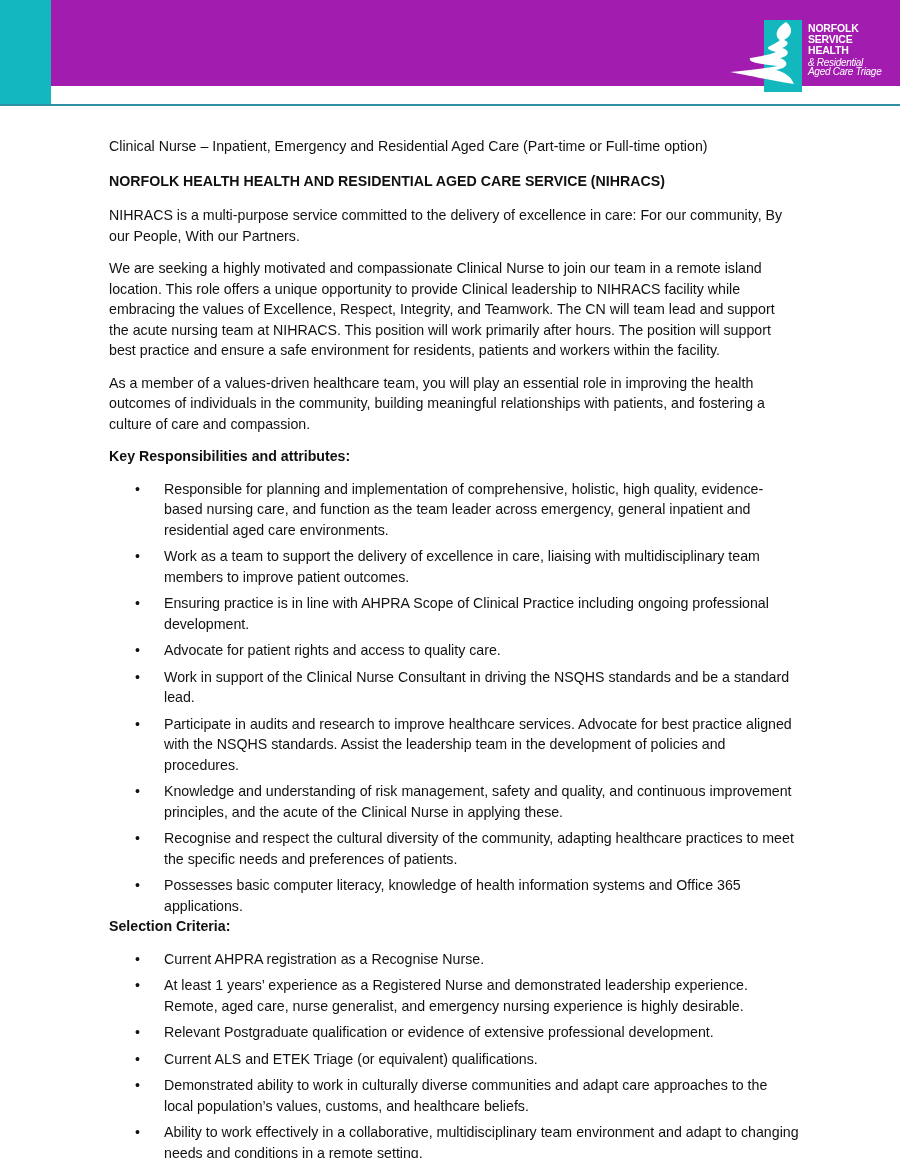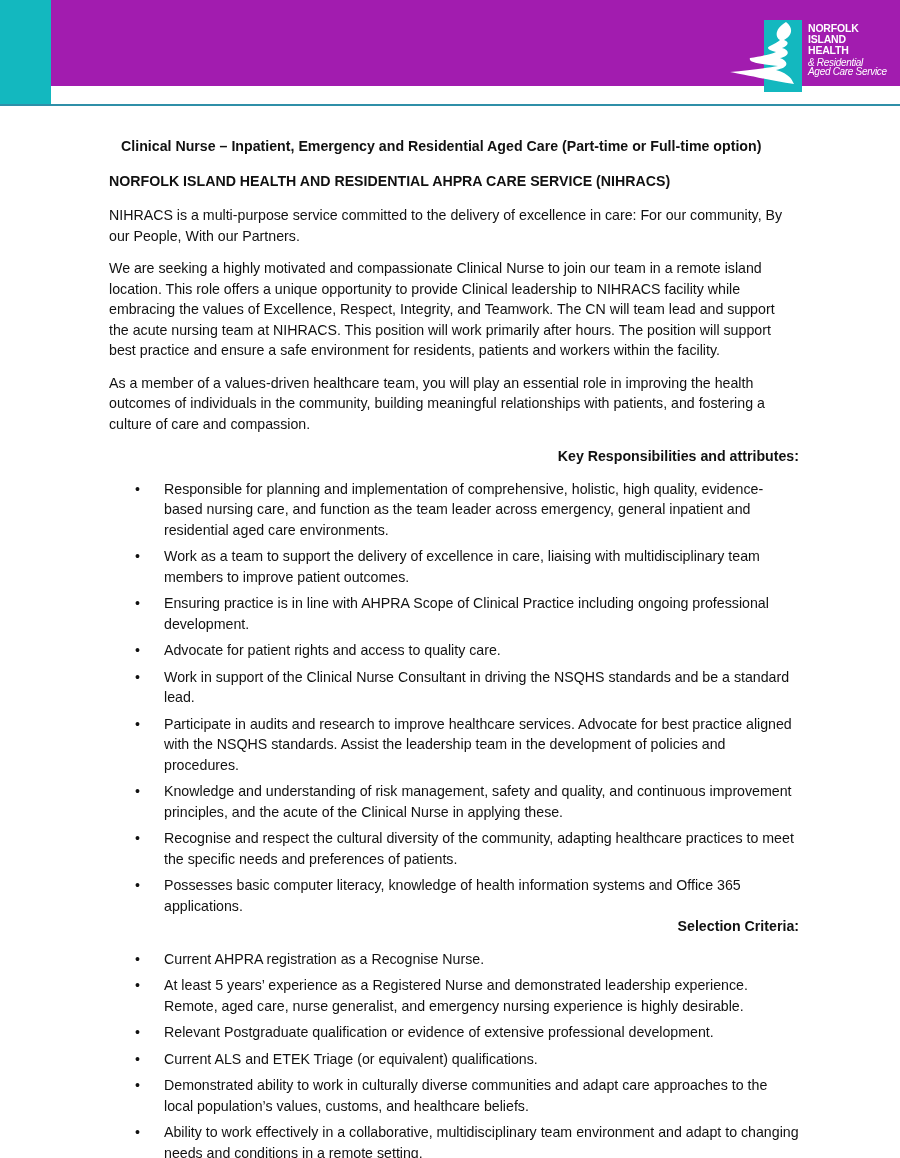--- a/index.html
+++ b/index.html
@@ -9,74 +9,74 @@
   .header .accent { position: absolute; left: 0; top: 0; width: 51px; height: 106px; background: #13b8bf; }
   .header .bottom-line { position: absolute; left: 0; top: 104px; width: 900px; height: 2px; background: #2f8fa8; }
   .logo { position: absolute; left: 728px; top: 18px; width: 160px; height: 76px; }
   .logo .box { position: absolute; left: 36px; top: 2px; width: 38px; height: 72px; background: #13b8bf; }
   .logo svg { position: absolute; left: 0; top: 0; }
   .logo .brand { position: absolute; left: 80px; top: 5px; color: #fff; font-weight: bold;
                  font-size: 10.5px; line-height: 11px; letter-spacing: -0.2px; }
   .logo .sub { position: absolute; left: 80px; top: 40px; color: #fff; font-size: 10px; line-height: 9px; letter-spacing: -0.3px; font-style: italic; }
 
   .content { position: absolute; left: 109px; top: 136px; width: 690px; font-size: 14.2px; line-height: 20.5px; }
-  .title { font-weight: bold; margin: 0 0 14px 12px; }
+  .title { font-weight: normal; margin: 0 0 14px 0; }
   .subtitle { font-weight: bold; margin: 0 0 14px 0; }
   p { margin: 0 8px 12px 0; }
-  .section-h { font-weight: bold; margin: 0 0 12px 0; text-align: right; }
+  .section-h { font-weight: bold; margin: 0 0 12px 0; }
   ul { margin: 0; padding: 0; list-style: none; }
   li { position: relative; padding-left: 55px; margin-bottom: 6px; }
   li .bullet { position: absolute; left: 26px; top: 0; }
   ul.criteria { margin-top: 0; }
 </style>
 </head>
 <body>
 
 <div class="header">
   <div class="accent"></div>
   <div class="bottom-line"></div>
   <div class="logo">
     <div class="box"></div>
     <svg width="80" height="76" viewBox="0 0 80 76">
       <path d="M58 4 C66 10 64 18 56 22 C62 24 60 28 54 30 C62 32 62 38 52 40 C62 44 60 50 48 52 C62 56 64 62 66 66 C40 62 14 56 2 54 C20 52 40 50 50 48 C30 46 20 44 22 40 C34 38 44 36 48 34 C40 32 38 30 42 28 C46 26 50 24 52 22 C46 18 48 10 58 4 Z" fill="#ffffff"></path>
     </svg>
     <div class="brand">
       <div>NORFOLK</div>
-      <div>ISLAND</div>
+      <div>SERVICE</div>
       <div>HEALTH</div>
     </div>
     <div class="sub">
       <div>&amp; Residential</div>
-      <div>Aged Care Service</div>
+      <div>Aged Care Triage</div>
     </div>
   </div>
 </div>
 
 <div class="content">
   <div class="title">Clinical Nurse – Inpatient, Emergency and Residential Aged Care (Part-time or Full-time option)</div>
-  <div class="subtitle">NORFOLK ISLAND HEALTH AND RESIDENTIAL AHPRA CARE SERVICE (NIHRACS)</div>
+  <div class="subtitle">NORFOLK HEALTH HEALTH AND RESIDENTIAL AGED CARE SERVICE (NIHRACS)</div>
   <p>NIHRACS is a multi-purpose service committed to the delivery of excellence in care: For our community, By our People, With our Partners.</p>
   <p>We are seeking a highly motivated and compassionate Clinical Nurse to join our team in a remote island location. This role offers a unique opportunity to provide Clinical leadership to NIHRACS facility while embracing the values of Excellence, Respect, Integrity, and Teamwork. The CN will team lead and support the acute nursing team at NIHRACS. This position will work primarily after hours. The position will support best practice and ensure a safe environment for residents, patients and workers within the facility.</p>
   <p>As a member of a values-driven healthcare team, you will play an essential role in improving the health outcomes of individuals in the community, building meaningful relationships with patients, and fostering a culture of care and compassion.</p>
 
   <div class="section-h">Key Responsibilities and attributes:</div>
   <ul>
     <li><span class="bullet">•</span><span>Responsible for planning and implementation of comprehensive, holistic, high quality, evidence-based nursing care, and function as the team leader across emergency, general inpatient and residential aged care environments.</span></li>
     <li><span class="bullet">•</span><span>Work as a team to support the delivery of excellence in care, liaising with multidisciplinary team members to improve patient outcomes.</span></li>
     <li><span class="bullet">•</span><span>Ensuring practice is in line with AHPRA Scope of Clinical Practice including ongoing professional development.</span></li>
     <li><span class="bullet">•</span><span>Advocate for patient rights and access to quality care.</span></li>
     <li><span class="bullet">•</span><span>Work in support of the Clinical Nurse Consultant in driving the NSQHS standards and be a standard lead.</span></li>
     <li><span class="bullet">•</span><span>Participate in audits and research to improve healthcare services. Advocate for best practice aligned with the NSQHS standards. Assist the leadership team in the development of policies and procedures.</span></li>
     <li><span class="bullet">•</span><span>Knowledge and understanding of risk management, safety and quality, and continuous improvement principles, and the acute of the Clinical Nurse in applying these.</span></li>
     <li><span class="bullet">•</span><span>Recognise and respect the cultural diversity of the community, adapting healthcare practices to meet the specific needs and preferences of patients.</span></li>
     <li style="margin-bottom:0"><span class="bullet">•</span><span>Possesses basic computer literacy, knowledge of health information systems and Office 365 applications.</span></li>
   </ul>
 
   <div class="section-h">Selection Criteria:</div>
   <ul class="criteria">
     <li><span class="bullet">•</span><span>Current AHPRA registration as a Recognise Nurse.</span></li>
-    <li><span class="bullet">•</span><span>At least 5 years’ experience as a Registered Nurse and demonstrated leadership experience. Remote, aged care, nurse generalist, and emergency nursing experience is highly desirable.</span></li>
+    <li><span class="bullet">•</span><span>At least 1 years’ experience as a Registered Nurse and demonstrated leadership experience. Remote, aged care, nurse generalist, and emergency nursing experience is highly desirable.</span></li>
     <li><span class="bullet">•</span><span>Relevant Postgraduate qualification or evidence of extensive professional development.</span></li>
     <li><span class="bullet">•</span><span>Current ALS and ETEK Triage (or equivalent) qualifications.</span></li>
     <li><span class="bullet">•</span><span>Demonstrated ability to work in culturally diverse communities and adapt care approaches to the local population’s values, customs, and healthcare beliefs.</span></li>
     <li><span class="bullet">•</span><span>Ability to work effectively in a collaborative, multidisciplinary team environment and adapt to changing needs and conditions in a remote setting.</span></li>
   </ul>
 </div>
 
 </body></html>

